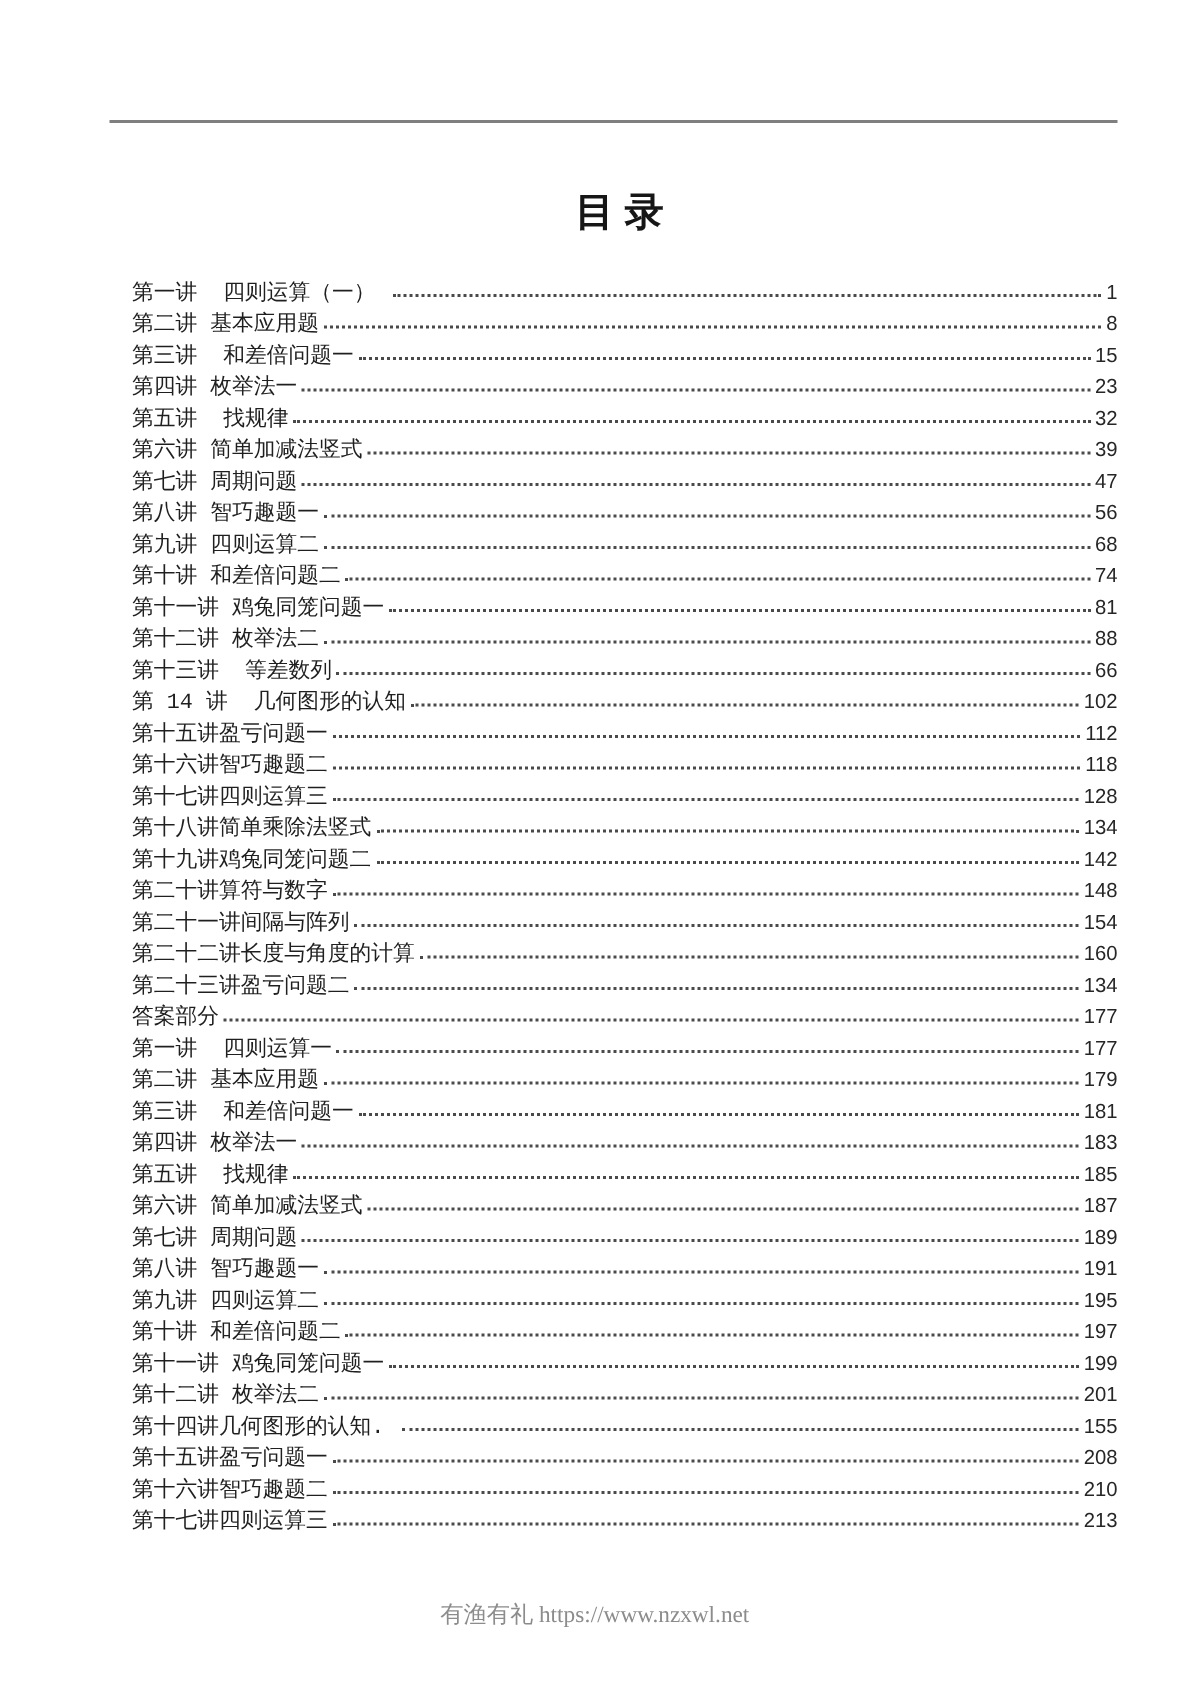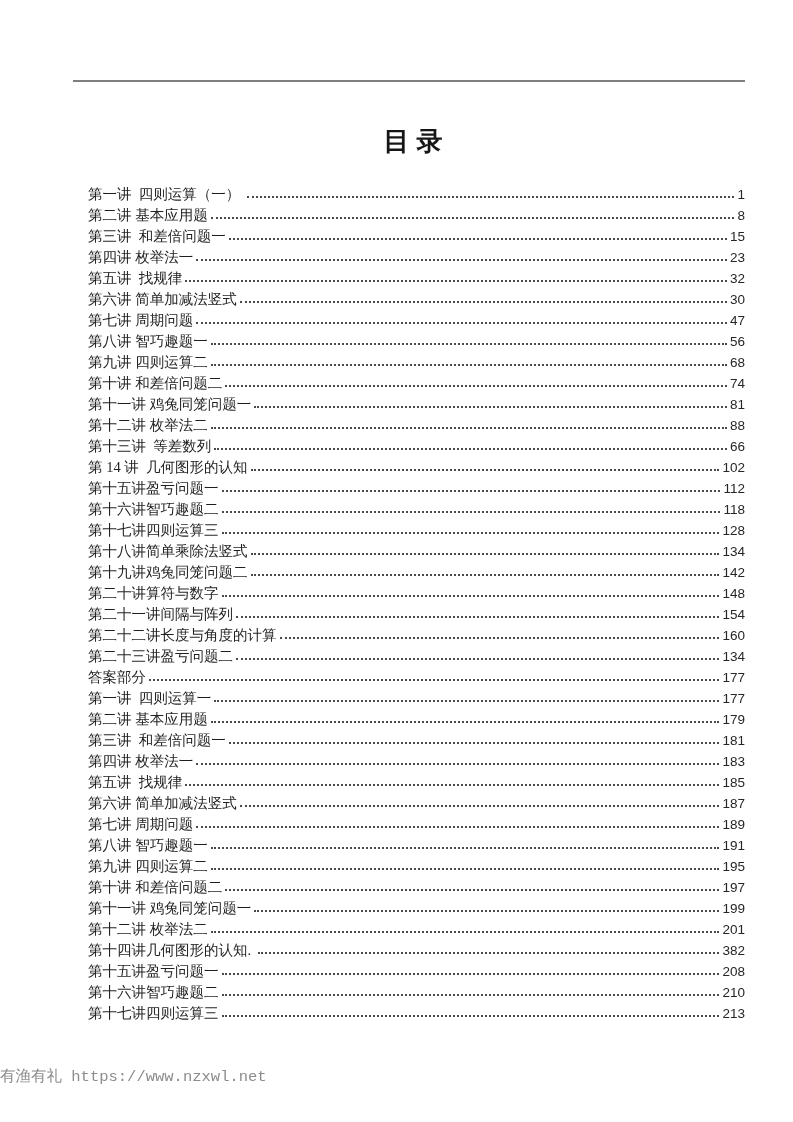--- a/index.html
+++ b/index.html
@@ -35,41 +35,43 @@
     display:flex;
     align-items:baseline;
     height:21px;
     line-height:21px;
     cursor:pointer;
   }
   .toc-label{
     white-space:pre;
     font-size:14.5px;
     color:#1f1f1f;
+    font-family:Liberation Mono, monospace;
   }
   .toc-dots{
     flex:1 1 auto;
     min-width:12px;
     border-bottom:2px dotted #4a4a4a;
     margin:0 3px;
     position:relative;
     top:-1px;
   }
   .toc-page{
     white-space:nowrap;
     font-size:13.5px;
     color:#262626;
     font-family:"Liberation Sans","DejaVu Sans",sans-serif;
   }
   .page-footer{
     position:absolute;
     top:1066px;left:0;right:0;
+    text-align:center;
     font-size:15.5px;
     color:#8c8c8c;
-    font-family:Liberation Mono, monospace;
+    font-family:Liberation Serif, serif;
   }
 </style>
 </head>
 <body>
 
 <div class="page">
 
   <div class="top-rule"></div>
 
   <h1 class="doc-title">目录</h1>
@@ -96,21 +98,21 @@
       <span class="toc-page">23</span>
     </div>
       <div class="toc-row">
       <span class="toc-label">第五讲  找规律</span>
       <span class="toc-dots"></span>
       <span class="toc-page">32</span>
     </div>
       <div class="toc-row">
       <span class="toc-label">第六讲 简单加减法竖式</span>
       <span class="toc-dots"></span>
-      <span class="toc-page">30</span>
+      <span class="toc-page">39</span>
     </div>
       <div class="toc-row">
       <span class="toc-label">第七讲 周期问题</span>
       <span class="toc-dots"></span>
       <span class="toc-page">47</span>
     </div>
       <div class="toc-row">
       <span class="toc-label">第八讲 智巧趣题一</span>
       <span class="toc-dots"></span>
       <span class="toc-page">56</span>
@@ -251,21 +253,21 @@
       <span class="toc-page">199</span>
     </div>
       <div class="toc-row">
       <span class="toc-label">第十二讲 枚举法二</span>
       <span class="toc-dots"></span>
       <span class="toc-page">201</span>
     </div>
       <div class="toc-row">
       <span class="toc-label">第十四讲几何图形的认知. </span>
       <span class="toc-dots"></span>
-      <span class="toc-page">382</span>
+      <span class="toc-page">155</span>
     </div>
       <div class="toc-row">
       <span class="toc-label">第十五讲盈亏问题一</span>
       <span class="toc-dots"></span>
       <span class="toc-page">208</span>
     </div>
       <div class="toc-row">
       <span class="toc-label">第十六讲智巧趣题二</span>
       <span class="toc-dots"></span>
       <span class="toc-page">210</span>

